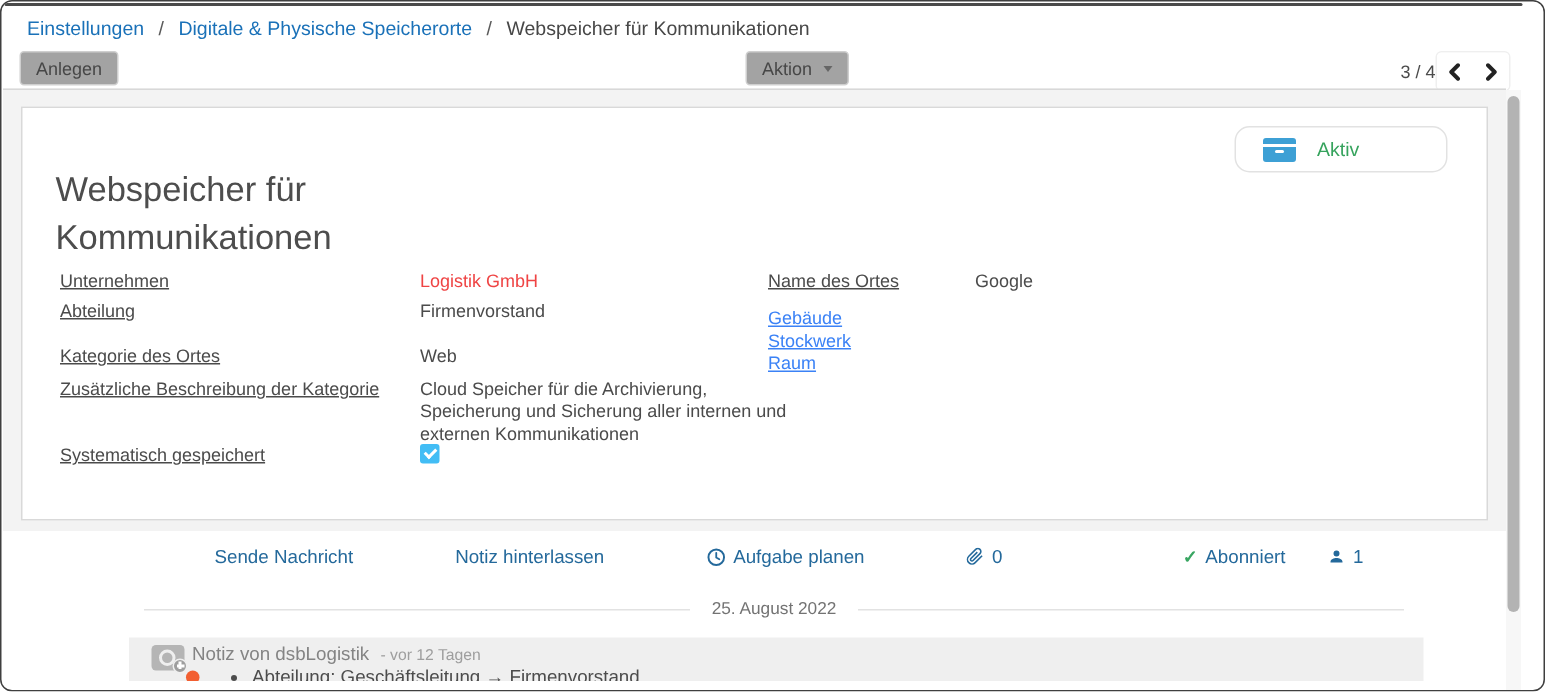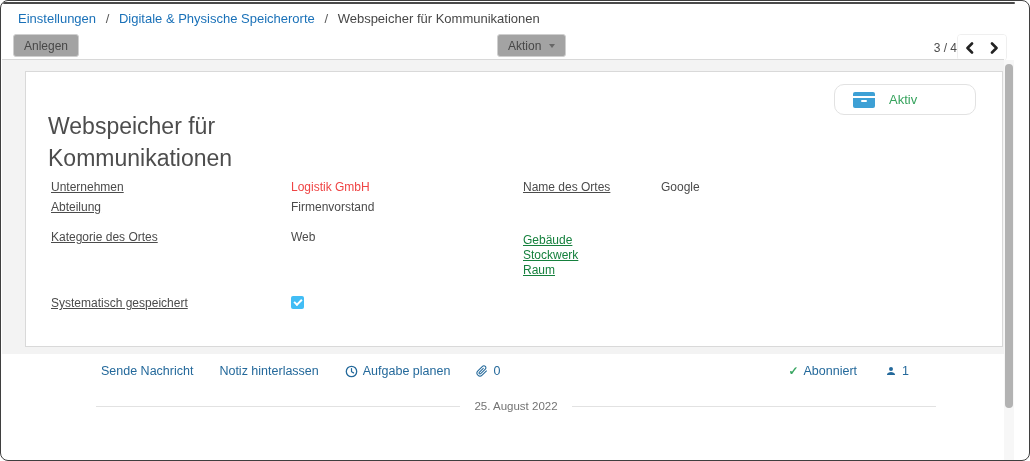--- a/index.html
+++ b/index.html
@@ -30,46 +30,46 @@
              border:none;cursor:pointer;}
   .pager-btn svg{stroke:#222;}
 
   
   .form-bg{position:absolute;top:58px;left:1px;width:1002px;height:295px;background:#f3f3f3;
            border-top:1px solid #d8d8d8;box-sizing:border-box;}
   .scrollbar{position:absolute;top:59px;left:1003px;width:10px;height:401px;background:#f7f7f7;}
   .scroll-thumb{position:absolute;top:4px;left:1px;width:8px;height:344px;background:#b3b3b3;border-radius:4px;}
 
   
-  .sheet{position:absolute;top:70px;left:24px;width:978px;height:276px;background:#fff;
+  .sheet{position:absolute;top:70px;left:13px;width:978px;height:276px;background:#fff;
          border:1px solid #d9d9d9;box-sizing:border-box;}
   .active-btn{position:absolute;top:12px;right:26px;width:142px;height:31px;border:1px solid #e2e2e2;
               border-radius:10px;background:#fff;display:flex;align-items:center;padding-left:18px;
               box-sizing:border-box;cursor:pointer;}
   .archive-ico{position:relative;width:22px;height:16px;background:#3da0d5;border-radius:2px;}
   .archive-ico::before{content:"";position:absolute;left:0;right:0;top:4px;height:2px;background:#fff;}
   .archive-ico::after{content:"";position:absolute;left:8px;top:8px;width:6px;height:2px;background:#fff;border-radius:1px;}
   .active-label{margin-left:14px;font-size:13px;color:#36a35d;}
   .sheet-title{position:absolute;top:38px;left:22px;width:330px;font-size:23px;line-height:32px;color:#4d4d4d;}
 
   .frow{position:absolute;display:flex;font-size:12px;color:#4b4b4b;line-height:15px;}
   .frow .flabel{width:240px;flex-shrink:0;color:#4b4b4b;text-decoration:underline;}
   .col-r .flabel{width:138px;}
   .fvalue{color:#4b4b4b;}
   .fvalue.link{color:#ef4444;cursor:pointer;}
   .fvalue.wrap{width:252px;}
-  .muted .flabel{color:#15803d;margin-top:28px;}
+  .muted .flabel{color:#3b82f6;}
   .checkbox{width:13px;height:13px;background:#42bdf5;border-radius:2px;position:relative;cursor:pointer;}
   .checkbox::after{content:"";position:absolute;left:2.5px;top:3px;width:6px;height:3px;
                    border-left:2px solid #fff;border-bottom:2px solid #fff;transform:rotate(-45deg);}
 
   
   .chatter-bar{position:absolute;top:358px;left:100px;right:120px;height:24px;display:flex;align-items:center;
                font-size:12.5px;color:#24699b;}
-  .chat-link{display:inline-flex;align-items:center;gap:5px;margin-right:26px;color:#24699b;cursor:pointer;white-space:nowrap;}
+  .chat-link{display:inline-flex;align-items:center;gap:5px;margin-right:26px;color:#24699b;cursor:pointer;white-space:nowrap;margin-left:42px;}
   .chat-link svg{stroke:#24699b;}
   .follow-group{margin-left:auto;display:flex;align-items:center;gap:28px;}
   .follow-item{display:inline-flex;align-items:center;gap:5px;color:#24699b;cursor:pointer;}
   .green-check{color:#39a662;font-weight:700;font-size:12px;}
 
   .date-sep{position:absolute;top:399px;left:95px;right:93px;display:flex;align-items:center;
             color:#737373;font-size:11.5px;}
   .date-sep::before,.date-sep::after{content:"";flex:1;border-top:1px solid #e2e2e2;}
   .date-text{padding:0 14px;}
 
@@ -143,20 +143,24 @@
       <div class="flabel">Unternehmen</div>
       <div class="fvalue link">Logistik GmbH</div>
     </div>
     <div class="frow" style="left:25px;top:128px;">
       <div class="flabel">Abteilung</div>
       <div class="fvalue">Firmenvorstand</div>
     </div>
     <div class="frow" style="left:25px;top:158px;">
       <div class="flabel">Kategorie des Ortes</div>
       <div class="fvalue">Web</div>
+    </div>
+    <div class="frow" style="left:25px;top:180px;">
+      <div class="flabel">Zusätzliche Beschreibung der Kategorie</div>
+      <div class="fvalue wrap">Cloud Speicher für die Archivierung, Speicherung und Sicherung aller internen und externen Kommunikationen</div>
     </div>
     <div class="frow" style="left:25px;top:224px;">
       <div class="flabel">Systematisch gespeichert</div>
       <div class="checkbox"></div>
     </div>
 
     <div class="frow col-r" style="left:497px;top:108px;">
       <div class="flabel">Name des Ortes</div>
       <div class="fvalue">Google</div>
     </div>
@@ -201,13 +205,28 @@
           </svg>
         <span>1</span>
       </span>
     </span>
   </div>
 
   <div class="date-sep">
     <span class="date-text">25. August 2022</span>
   </div>
 
+  <div class="message">
+    <div class="avatar">
+      <div class="cam">
+        <span class="cam-plus"></span>
+      </div>
+      <span class="presence"></span>
+    </div>
+    <div class="msg-header">
+      <span>Notiz von dsbLogistik</span>
+      <span class="msg-time">- vor 12 Tagen</span>
+    </div>
+    <ul class="msg-body">
+      <li>Abteilung: Geschäftsleitung → Firmenvorstand</li>
+    </ul>
+  </div>
 </div>
 
 </body></html>

